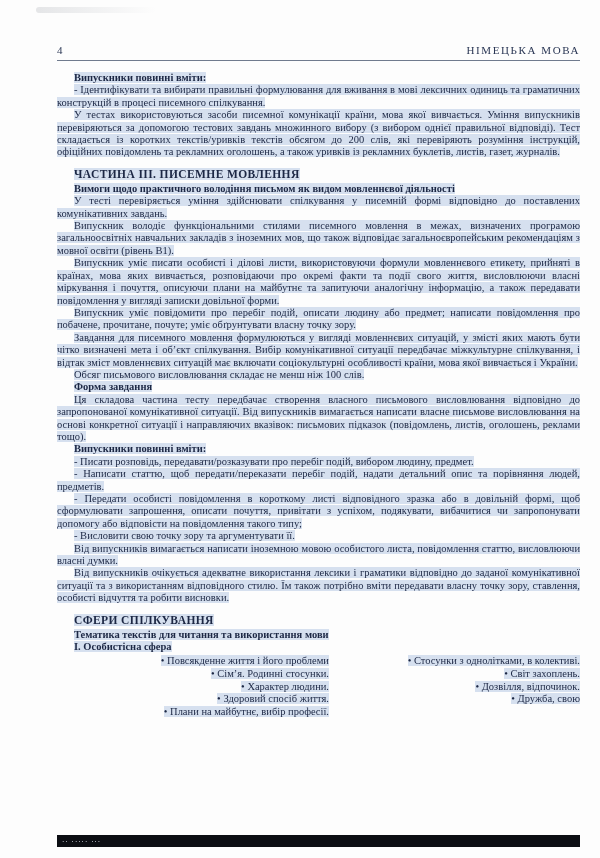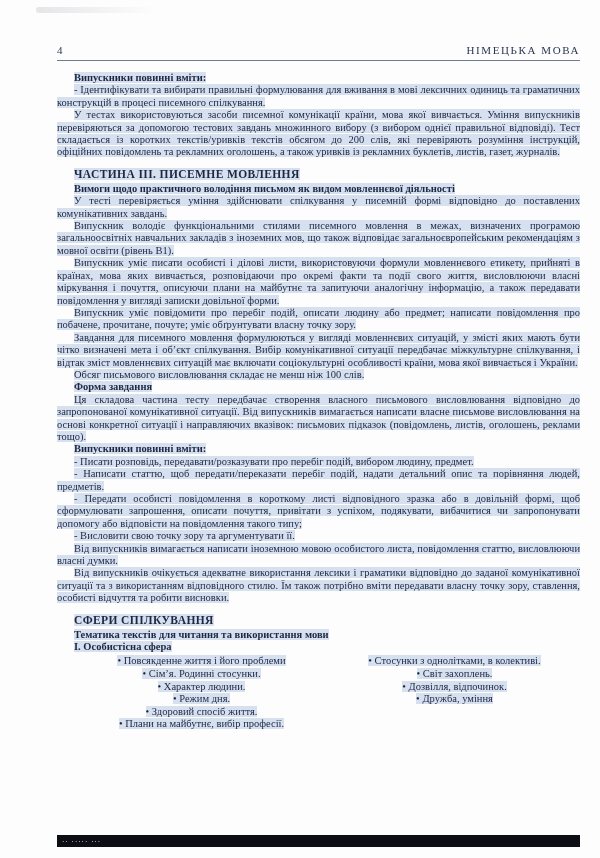--- a/index.html
+++ b/index.html
@@ -30,21 +30,21 @@
   h2.section-head {
     font-size:11.5px; font-weight:bold; letter-spacing:0.4px;
     margin:9px 0 3px 0; text-indent:17px; color:#17223e;
   }
   h3.sub-head { font-size:10.5px; font-weight:bold; line-height:12.4px; text-indent:17px; }
 
   .cols { display:flex; margin-top:2px; }
   .col-left { width:272px; }
   .col-right { flex:1; }
   .cols ul { list-style:none; }
-  .cols li { font-size:10.5px; line-height:12.6px; text-align:center; text-indent:0; padding-left:17px; }
+  .cols li { font-size:10.5px; line-height:12.6px; text-align:right; text-indent:0; padding-left:17px; }
   .col-right li { padding-left:0; }
 
   .page-footer {
     position:absolute; left:57px; right:20px; bottom:11px; height:12px;
     background:#0c0e13; display:flex; align-items:center; padding:0 5px;
   }
   .footer-text {
     color:#d8dde6; font-size:7px; letter-spacing:1px;
     font-family:"Liberation Sans","DejaVu Sans",sans-serif;
   }
@@ -94,29 +94,28 @@
 
       <h2 class="section-head"><span class="hl">СФЕРИ СПІЛКУВАННЯ</span></h2>
       <h3 class="sub-head"><span class="hl">Тематика текстів для читання та використання мови</span></h3>
       <h3 class="sub-head"><span class="hl">І. Особистісна сфера</span></h3>
 
       <div class="cols">
         <ul class="col-left">
           <li><span class="hl">• Повсякденне життя і його проблеми</span></li>
           <li><span class="hl">• Сім’я. Родинні стосунки.</span></li>
           <li><span class="hl">• Характер людини.</span></li>
-          <li><span class="hl">• Режим дня.</span></li>
           <li><span class="hl">• Здоровий спосіб життя.</span></li>
           <li><span class="hl">• Плани на майбутнє, вибір професії.</span></li>
         </ul>
         <ul class="col-right">
           <li><span class="hl">• Стосунки з однолітками, в колективі.</span></li>
           <li><span class="hl">• Світ захоплень.</span></li>
           <li><span class="hl">• Дозвілля, відпочинок.</span></li>
-          <li><span class="hl">• Дружба, уміння</span></li>
+          <li><span class="hl">• Дружба, свою</span></li>
         </ul>
       </div>
 
     </main>
   </div>
 
   <footer class="page-footer">
     <span class="footer-text">·· ····· ···</span>
   </footer>
 

